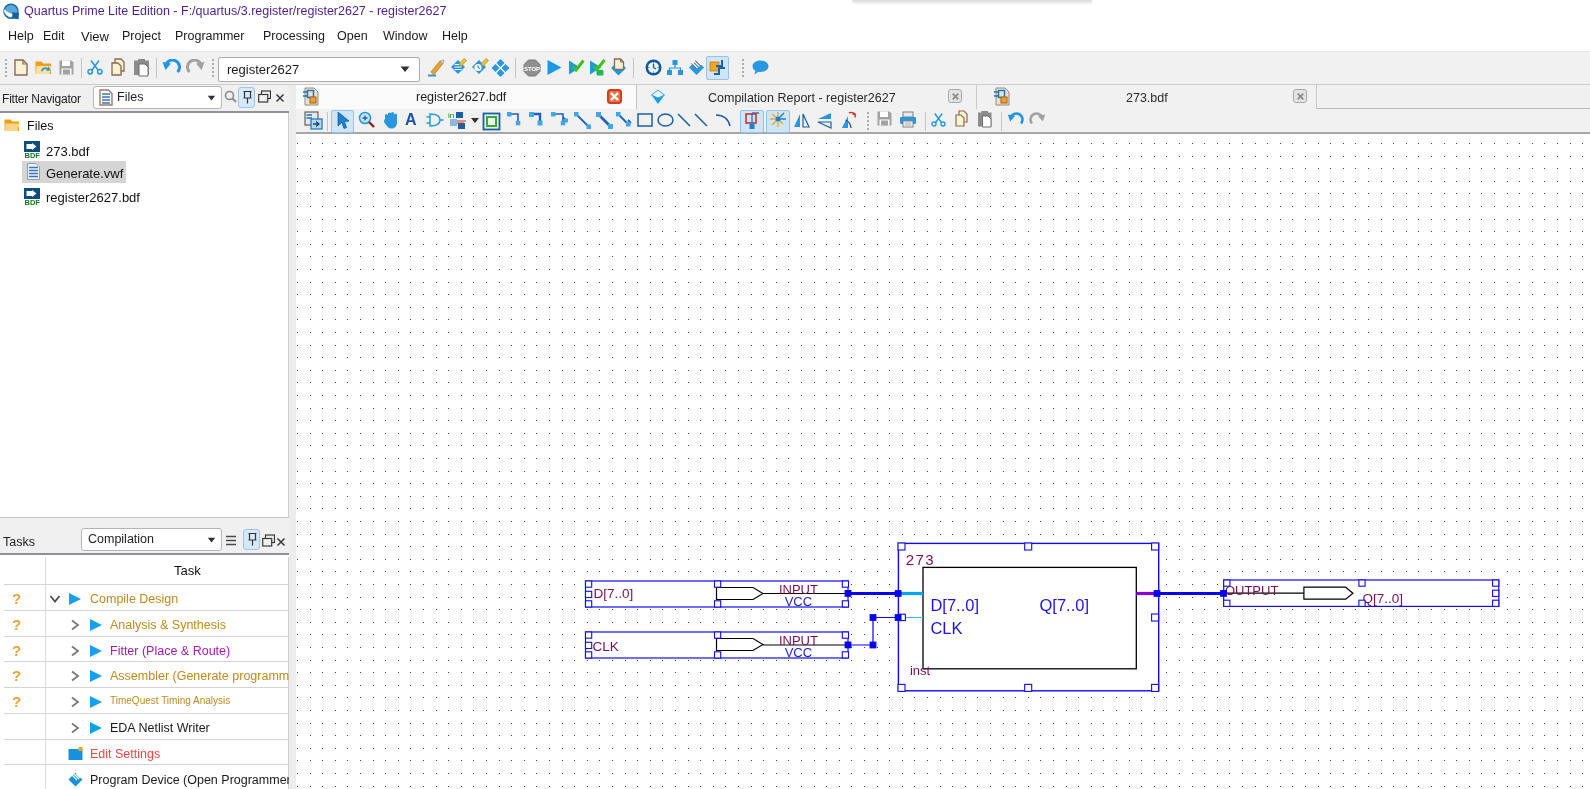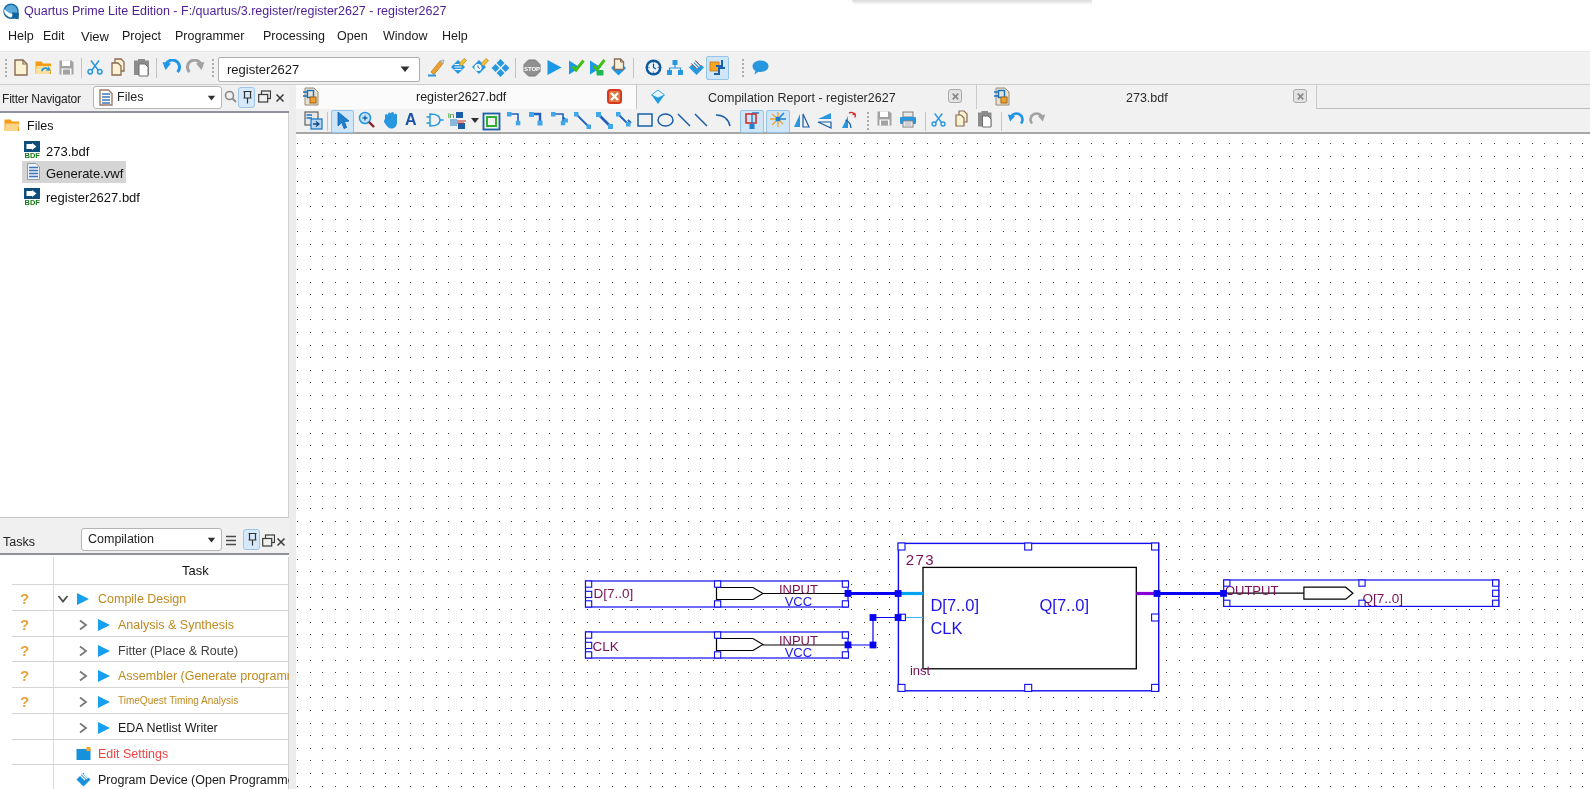--- a/index.html
+++ b/index.html
@@ -244,21 +244,21 @@
     <g fill="none" stroke="#3a3a3a" stroke-width="1.2">
       <rect x="3.5" y="1" width="9" height="7.5"></rect>
       <rect x="0.7" y="4.5" width="9" height="7.5" fill="#f0f0f0"></rect>
     </g>
   </svg>
 <svg class="a" style="left:276px;top:537px" width="10" height="10" viewBox="0 0 10 10">
     <path d="M1.5 1.5 L8.5 8.5 M8.5 1.5 L1.5 8.5" stroke="#3a3a3a" stroke-width="1.5"></path>
   </svg>
 
 <div class="a" style="left:0;top:557px;width:289px;height:232px;background:#fff;border-right:1px solid #cfcfcf;overflow:hidden"></div>
-<div id="tasks" style="position:absolute;left:12px;top:557px;width:288px;height:232px;overflow:hidden">
+<div id="tasks" style="position:absolute;left:4px;top:557px;width:288px;height:232px;overflow:hidden">
 <div class="a" style="left:41px;top:0;width:1px;height:232px;background:#dcdcdc"></div>
 <div class="tx" style="left:170px;top:6px;font-size:13px;color:#111">Task</div>
 <div class="a" style="left:0;top:27px;width:288px;height:1px;background:#d4d4d4"></div>
 <div class="a" style="left:0;top:53px;width:288px;height:1px;background:#d4d4d4"></div>
 <div class="a" style="left:0;top:78.7px;width:288px;height:1px;background:#d4d4d4"></div>
 <div class="a" style="left:0;top:104.4px;width:288px;height:1px;background:#d4d4d4"></div>
 <div class="a" style="left:0;top:130.1px;width:288px;height:1px;background:#d4d4d4"></div>
 <div class="a" style="left:0;top:155.8px;width:288px;height:1px;background:#d4d4d4"></div>
 <div class="a" style="left:0;top:181.5px;width:288px;height:1px;background:#d4d4d4"></div>
 <div class="a" style="left:0;top:207.2px;width:288px;height:1px;background:#d4d4d4"></div>
@@ -281,21 +281,21 @@
 <svg class="a" style="left:85px;top:60.5px" width="14" height="14" viewBox="0 0 14 14">
       <path d="M1 1 L13 7 L1 13 Z" fill="#16a0ef"></path>
     </svg>
 <div class="tx" style="left:106px;top:61px;font-size:12.5px;color:#bf8a1f">Analysis &amp; Synthesis</div>
 <svg class="a" style="left:66px;top:87.5px" width="10" height="12" viewBox="0 0 10 12">
       <path d="M2 1.5 L8 6 L2 10.5" fill="none" stroke="#7a7a7a" stroke-width="1.8"></path>
     </svg>
 <svg class="a" style="left:85px;top:86.5px" width="14" height="14" viewBox="0 0 14 14">
       <path d="M1 1 L13 7 L1 13 Z" fill="#16a0ef"></path>
     </svg>
-<div class="tx" style="left:106px;top:86.7px;font-size:12.5px;color:#404040">Fitter (Place &amp; Route)</div>
+<div class="tx" style="left:106px;top:86.7px;font-size:12.5px;color:#a21caf">Fitter (Place &amp; Route)</div>
 <svg class="a" style="left:66px;top:112.5px" width="10" height="12" viewBox="0 0 10 12">
       <path d="M2 1.5 L8 6 L2 10.5" fill="none" stroke="#7a7a7a" stroke-width="1.8"></path>
     </svg>
 <svg class="a" style="left:85px;top:111.5px" width="14" height="14" viewBox="0 0 14 14">
       <path d="M1 1 L13 7 L1 13 Z" fill="#16a0ef"></path>
     </svg>
 <div class="tx" style="left:106px;top:112.4px;font-size:12.5px;color:#bf8a1f">Assembler (Generate programmin</div>
 <svg class="a" style="left:66px;top:138.5px" width="10" height="12" viewBox="0 0 10 12">
       <path d="M2 1.5 L8 6 L2 10.5" fill="none" stroke="#7a7a7a" stroke-width="1.8"></path>
     </svg>

